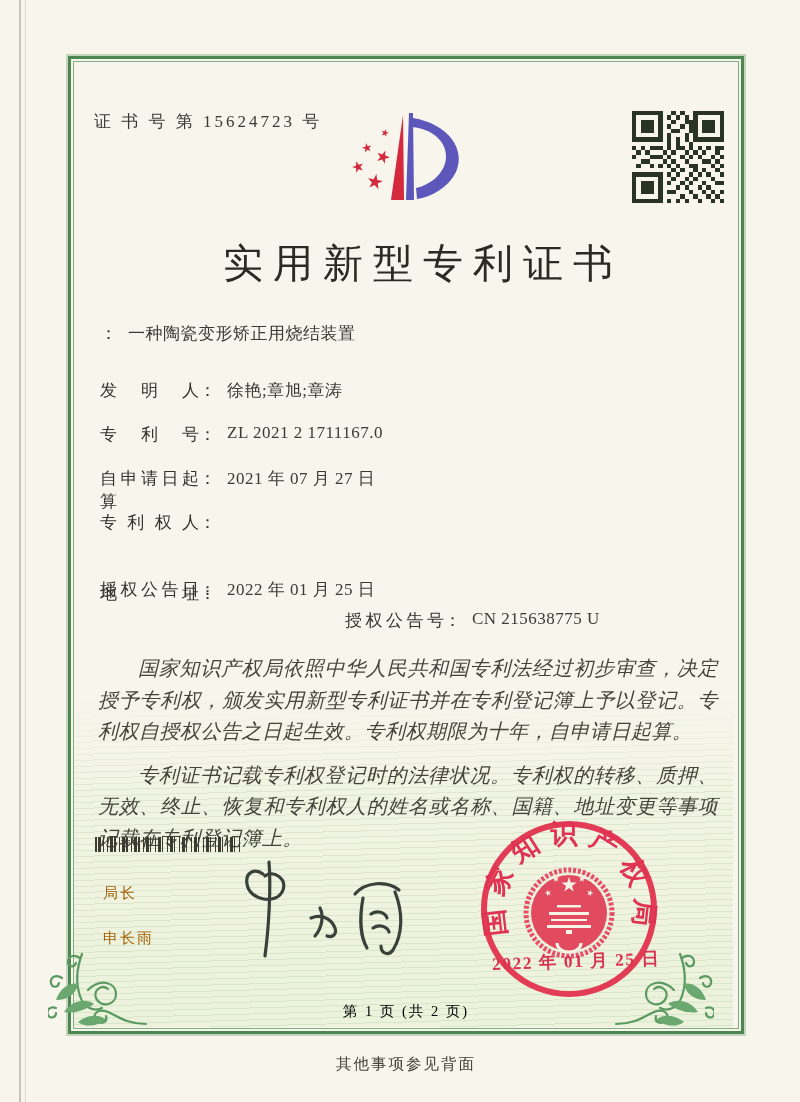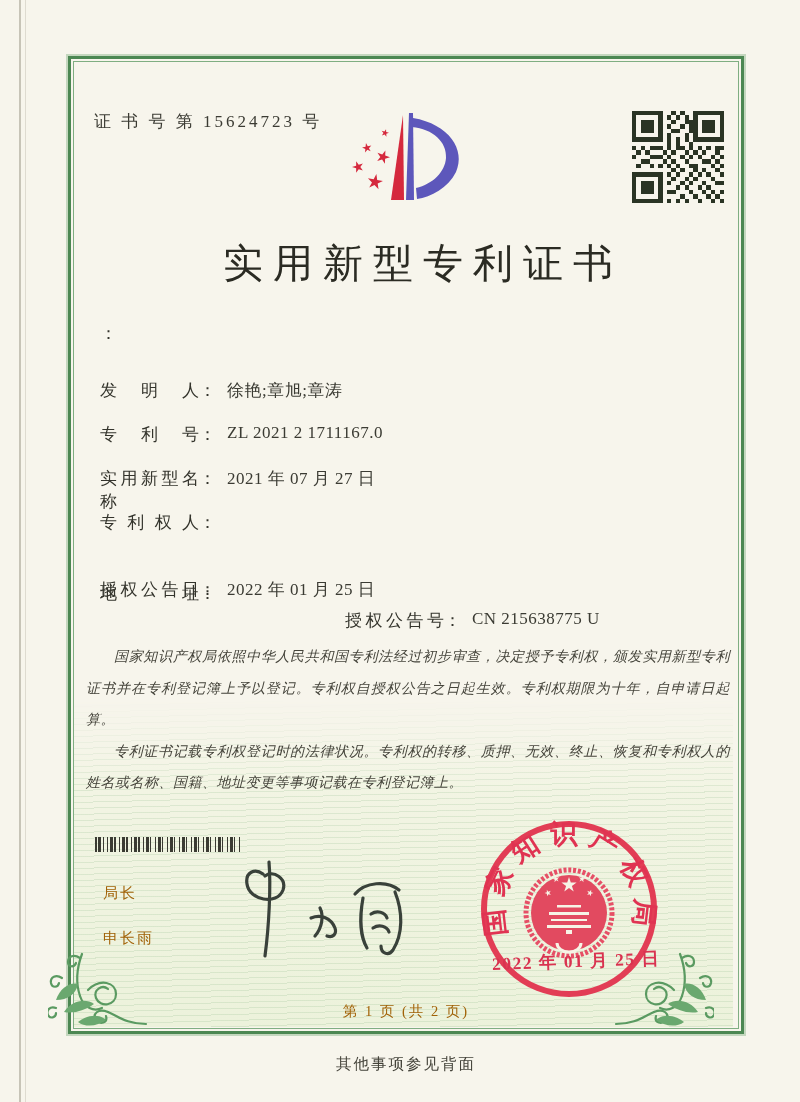--- a/index.html
+++ b/index.html
@@ -47,42 +47,42 @@
   .val-wrap{width:474px;word-break:break-all;line-height:24px;}
   .r-name{left:100px;top:322px;}
   .r-inventor{left:100px;top:379px;align-items:center;}
   .r-patno{left:100px;top:423px;}
   .r-filing{left:100px;top:467px;}
   .r-patentee{left:100px;top:511px;}
   .r-address{left:100px;top:582px;}
   .r-grantdate{left:100px;top:578px;}
   .r-grantno{left:345px;top:609px;}
   .paras{left:86px;top:641px;width:644px;z-index:2;color:#45443b;}
-  .paras p{margin:0;font-size:14px;line-height:31.5px;text-indent:2em;font-style:italic;letter-spacing:.5px;text-align:justify;}
+  .paras p{margin:12px;font-size:20px;line-height:31.5px;text-indent:2em;font-style:italic;letter-spacing:.5px;text-align:justify;}
   .barcode{
     left:95px;top:837px;width:145px;height:15px;z-index:2;
     background:repeating-linear-gradient(90deg,
       #3b3b33 0 1.5px,transparent 1.5px 3px,
       #3b3b33 3px 6px,transparent 6px 7.5px,
       #3b3b33 7.5px 8.5px,transparent 8.5px 12px);
   }
   .signoff{left:103px;top:884px;z-index:2;font-family:"Liberation Sans","DejaVu Sans",sans-serif;}
   .signoff div{font-size:15px;color:#a16207;letter-spacing:2px;}
   .signoff .name{margin-top:26px;}
   .signature{left:225px;top:856px;z-index:3;}
   .seal{left:477px;top:817px;z-index:3;}
   .seal-date{
     left:492px;top:949px;width:170px;z-index:4;
     color:#d93350;font-size:17.5px;letter-spacing:1.5px;font-weight:600;
     transform:rotate(-2deg);
   }
   .ornament{z-index:4;}
   .orn-left{left:48px;top:952px;}
   .orn-right{left:614px;top:952px;transform:scaleX(-1);}
-  .page-no{left:70px;top:1002px;width:672px;text-align:center;font-size:14.5px;letter-spacing:2px;color:#a16207;z-index:2;}
+  .page-no{left:70px;top:1002px;width:672px;text-align:center;font-size:14.5px;letter-spacing:2px;color:#000000;z-index:2;}
   .back-note{left:70px;top:1054px;width:672px;text-align:center;font-size:15.5px;letter-spacing:2px;color:#44433a;z-index:2;}
 </style>
 </head>
 <body>
 
 <div class="abs edge-l1"></div>
 <div class="abs edge-l2"></div>
 
 <div class="abs guilloche"></div>
 <div class="abs frame"></div>
@@ -141,33 +141,34 @@
       M8 18h1v1h-1zM9 18h1v1h-1zM13 18h1v1h-1zM16 18h1v1h-1zM18 18h1v1h-1zM20 18h1v1h-1z
       M11 19h1v1h-1zM14 19h1v1h-1zM17 19h1v1h-1zM19 19h1v1h-1z
       M8 20h1v1h-1zM10 20h1v1h-1zM12 20h1v1h-1zM15 20h1v1h-1zM18 20h1v1h-1zM20 20h1v1h-1z"></path>
   </g>
 </svg>
 
 <h1 class="abs title" style="margin:12px;">实用新型专利证书</h1>
 
 <div class="row r-name">
     <span class="colon">：</span>
+  <span class="val">一种陶瓷变形矫正用烧结装置</span>
 </div>
 <div class="row r-inventor">
   <span class="lbl">发明人</span>
     <span class="colon">：</span>
   <span class="val">徐艳;章旭;章涛</span>
 </div>
 <div class="row r-patno">
   <span class="lbl">专利号</span>
     <span class="colon">：</span>
   <span class="val">ZL 2021 2 1711167.0</span>
 </div>
 <div class="row r-filing">
-  <span class="lbl">实用新型名称</span>
+  <span class="lbl">自申请日起算</span>
     <span class="colon">：</span>
   <span class="val">2021 年 07 月 27 日</span>
 </div>
 <div class="row r-patentee">
   <span class="lbl">专利权人</span>
     <span class="colon">：</span>
 </div>
 <div class="row r-address">
   <span class="lbl">地址</span>
     <span class="colon">：</span>

